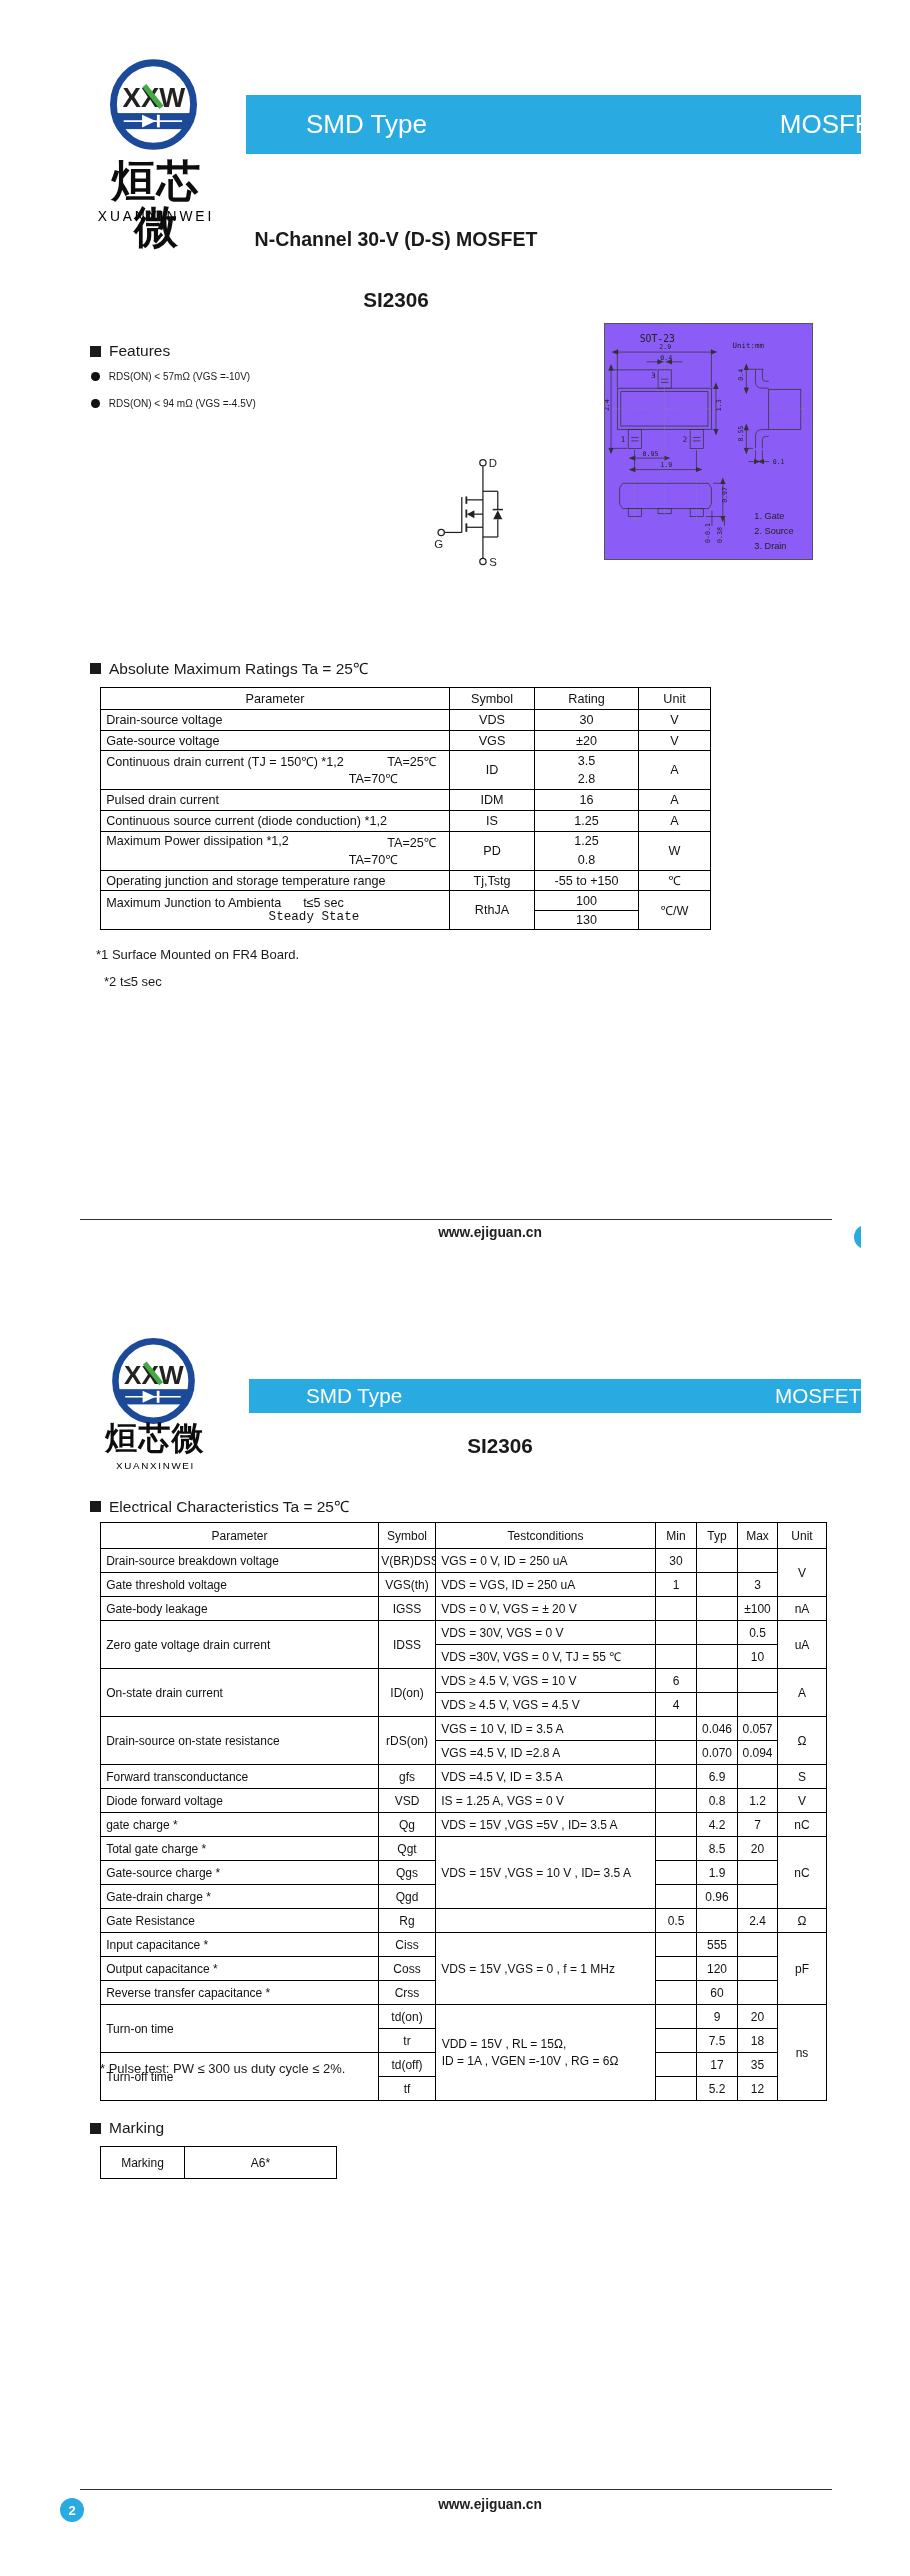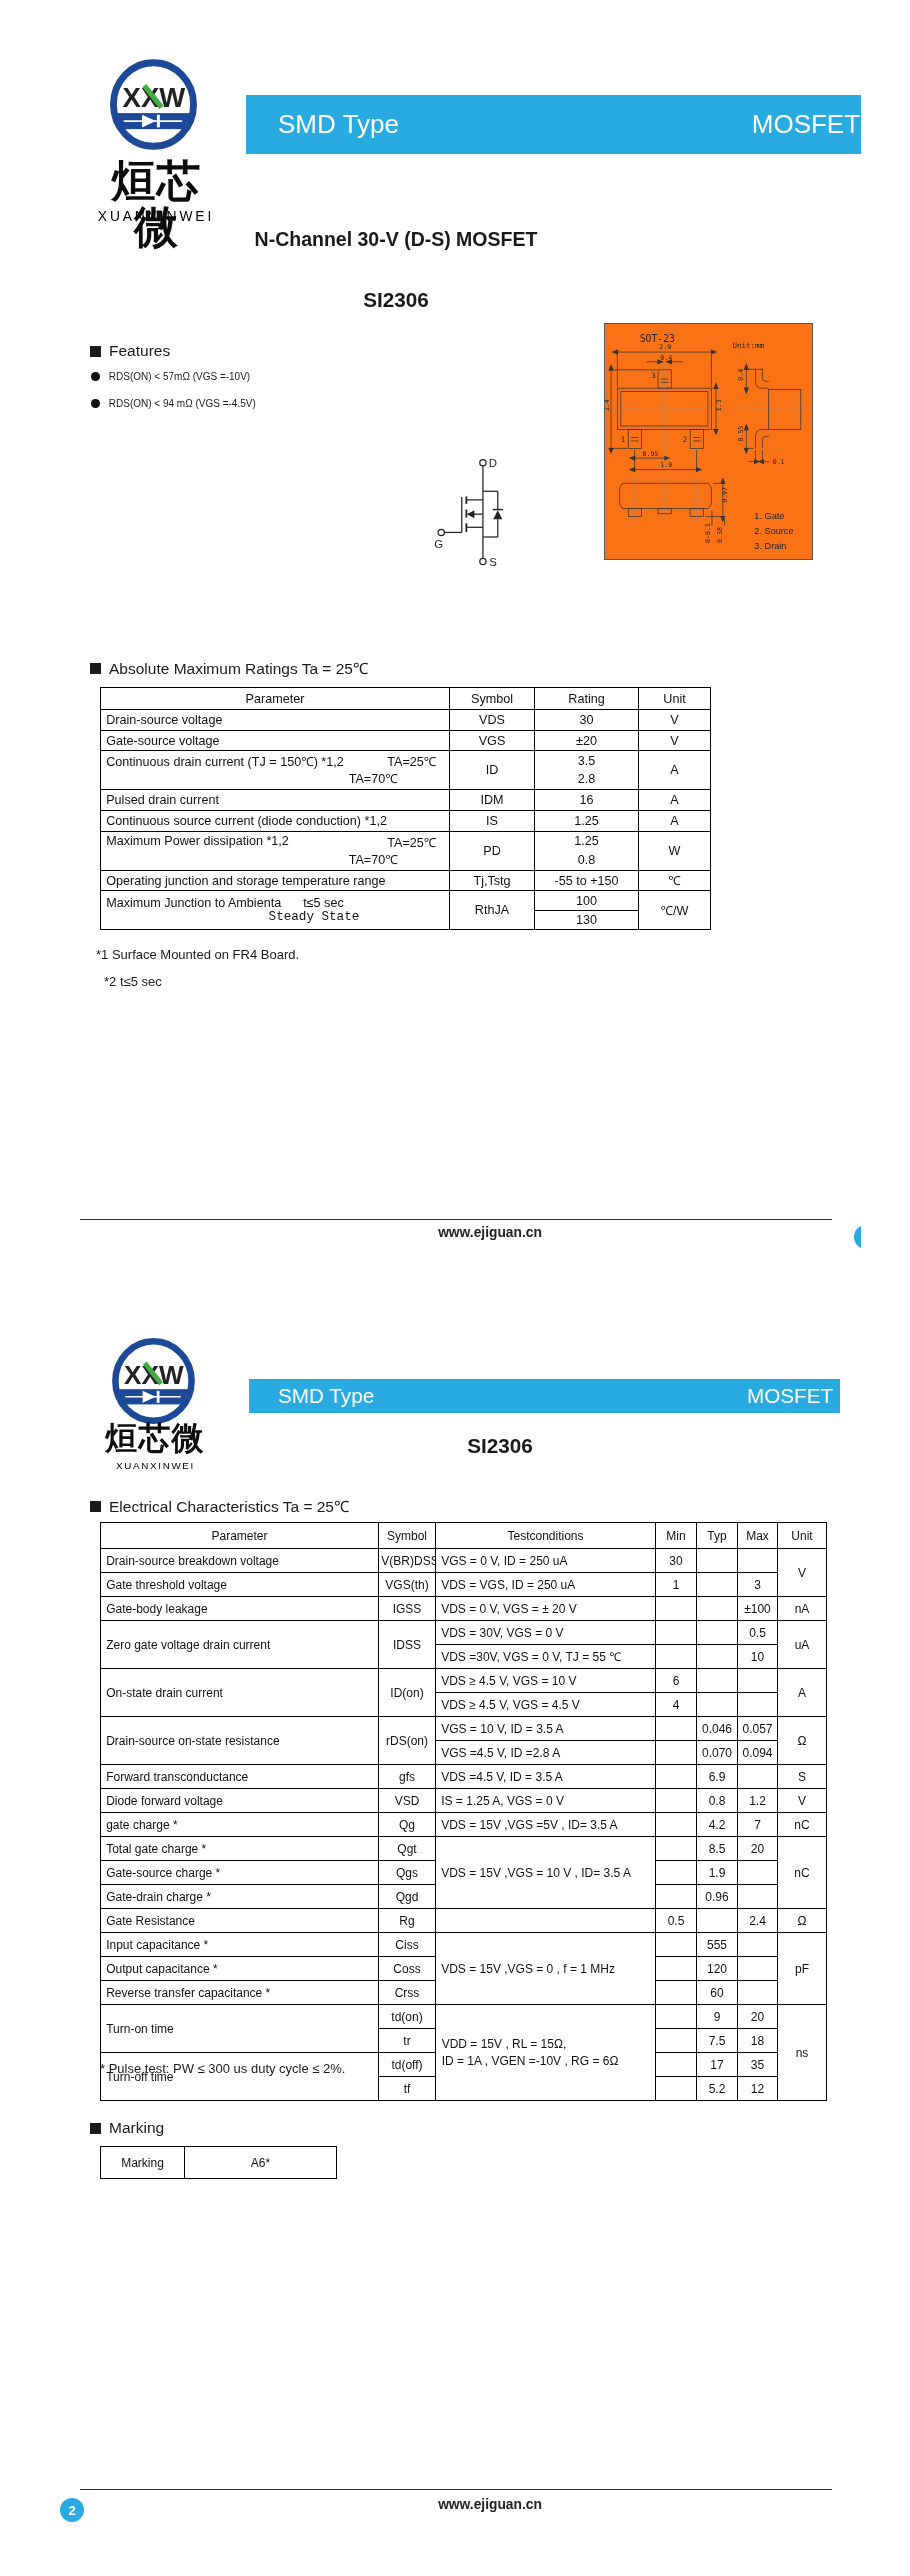--- a/index.html
+++ b/index.html
@@ -1,20 +1,20 @@
 <!DOCTYPE html>
 <html style="font-size:9.2px"><head>
 <meta charset="utf-8">
 <style>
   html,body{margin:0;padding:0;background:#fff;}
   body{width:910px;font-family:"Liberation Sans",sans-serif;color:#1a1a1a;}
   .page{position:relative;width:861px;height:1288px;background:#fff;overflow:hidden;}
   .abs{position:absolute;}
   
-  .banner{position:absolute;background:#29abe2;color:#fff;display:flex;justify-content:space-between;align-items:center;}
+  .banner{position:absolute;background:#29abe2;color:#fff;display:flex;justify-content:space-between;align-items:center;padding-left:28px;}
   .banner .bl{padding-left:32px;}
   .banner .br{padding-right:6.9px;}
   
   .logo-cn{position:absolute;font-weight:bold;color:#0d0d0d;text-align:center;line-height:1.05;letter-spacing:1.1px;font-family:"Liberation Sans",sans-serif;}
   .logo-en{position:absolute;color:#000000;text-align:center;font-family:"Liberation Sans",sans-serif;}
   
   .sec{position:absolute;display:flex;align-items:center;gap:8px;font-size:15.5px;color:#1a1a1a;}
   .sq{width:11px;height:11px;background:#1a1a1a;flex:0 0 auto;}
   .title{position:absolute;text-align:center;font-weight:bold;}
   
@@ -33,21 +33,21 @@
   .dl2.cen{text-align:center;padding-right:0;padding-left:75px;font-family:Liberation Mono, monospace;}
   td.sp{padding:0;} td.sp div{height:18.4px;line-height:18.4px;}
   td.sp div:first-child{border-bottom:1.1px solid #000;}
   td.st{padding:0;} td.st div{height:18.4px;line-height:18.4px;}
   td.c2 div{text-align:left;padding-left:3.4px;line-height:17px;}
   .note{position:absolute;font-size:13px;color:#1a1a1a;}
   
   .frule{position:absolute;height:1.1px;background:#333;}
   .furl{position:absolute;text-align:center;font-size:13.8px;font-weight:bold;color:#222;}
   .badge{position:absolute;width:24px;height:24px;border-radius:50%;background:#29abe2;color:#fff;font-size:13px;font-weight:bold;display:flex;align-items:center;justify-content:center;}
-  .pkgbox{position:absolute;border:1.1px solid #555;background:#f97316;}
+  .pkgbox{position:absolute;border:1.1px solid #555;background:#8b5cf6;}
   svg text{fill:#222;}
 </style>
 </head>
 <body>
 
 <div class="page">
 
   <svg class="abs" style="left:110px;top:59px" width="87" height="91" viewBox="0 0 152 158">
     <defs>
         <clipPath id="lc1">

